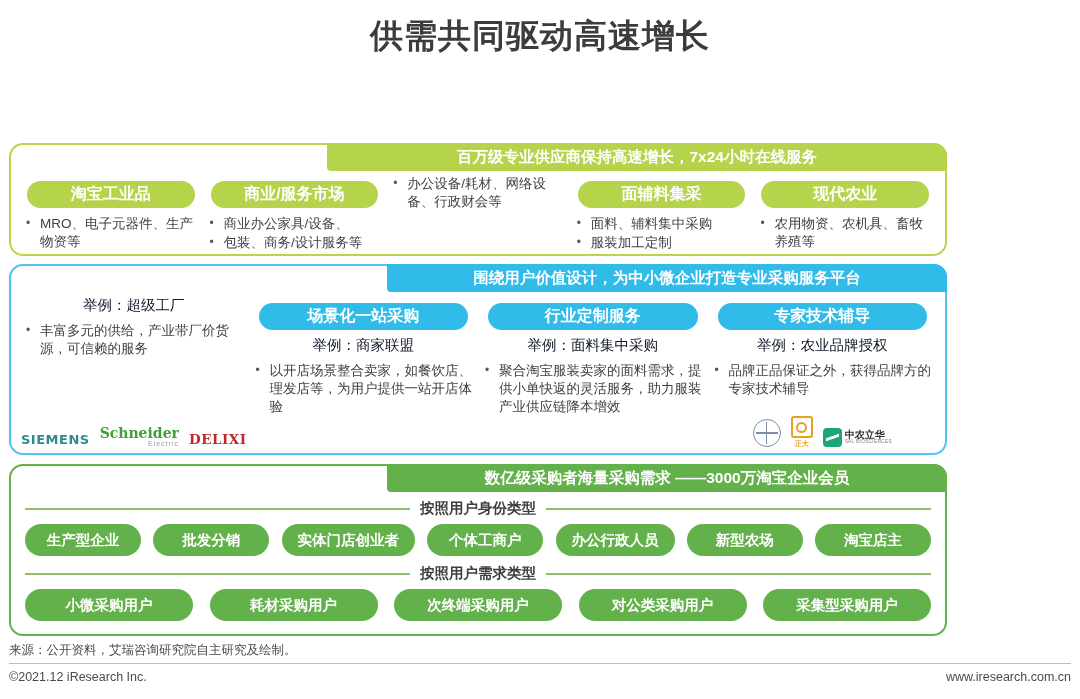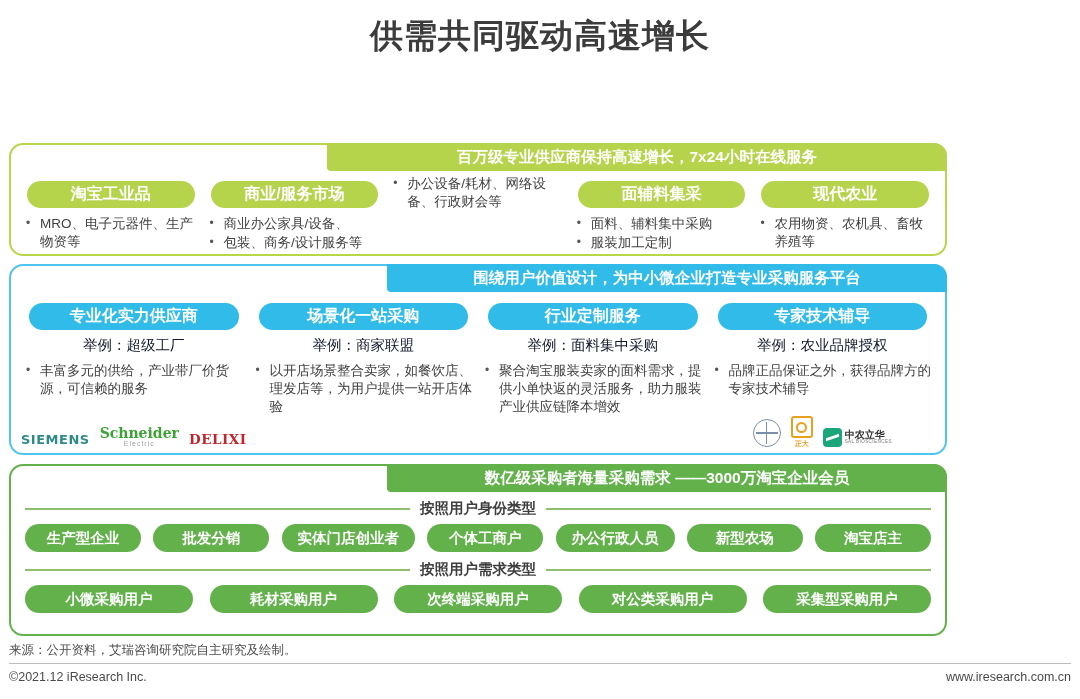--- a/index.html
+++ b/index.html
@@ -132,21 +132,21 @@
   }
 
   
   .logo-siemens {
     font-family: "DejaVu Sans", sans-serif;
     font-weight: bold;
     font-size: 13px;
     color: #2f8a8a;
     letter-spacing: 0.5px;
   }
-  .logo-schneider { text-align: center; line-height: 1; }
+  .logo-schneider { text-align: right; line-height: 1; }
   .logo-schneider .sn-main {
     font-family: "DejaVu Serif", serif;
     font-weight: bold;
     font-size: 14px;
     color: #3da334;
   }
   .logo-schneider .sn-sub {
     font-size: 7px;
     color: #9c9c9c;
     letter-spacing: 1px;
@@ -237,21 +237,21 @@
     white-space: nowrap;
   }
   .pill-row {
     display: flex;
     justify-content: space-between;
     margin: 5px 14px 0 14px;
   }
   .pill-row .pill {
     height: 28px;
     font-size: 14.5px;
-    padding: 10px 16px;
+    padding: 16px 16px;
     flex: 0 1 auto;
   }
   .pill-row.r1 .pill { min-width: 116px; }
   .pill-row.r2 .pill { min-width: 168px; }
 
   
   .source {
     position: absolute;
     left: 9px; top: 642px;
     font-size: 12.5px;
@@ -322,21 +322,20 @@
     </div>
 
   </div>
 </div>
 
 <div class="section sec-blue" id="section2">
   <div class="ribbon blue" style="width:560px;">围绕用户价值设计，为中小微企业打造专业采购服务平台</div>
   <div class="s2-cols">
 
     <div class="s2-col">
-      <div class="pill pill-blue">专业化实力供应商</div>
       <div class="example">举例：超级工厂</div>
       <ul class="bullets">
         <li>丰富多元的供给，产业带厂价货源，可信赖的服务</li>
       </ul>
       <div class="logos">
         <div class="logo-siemens">SIEMENS</div>
         <div class="logo-schneider">
           <div class="sn-main">Schneider</div>
           <div class="sn-sub">Electric</div>
         </div>

